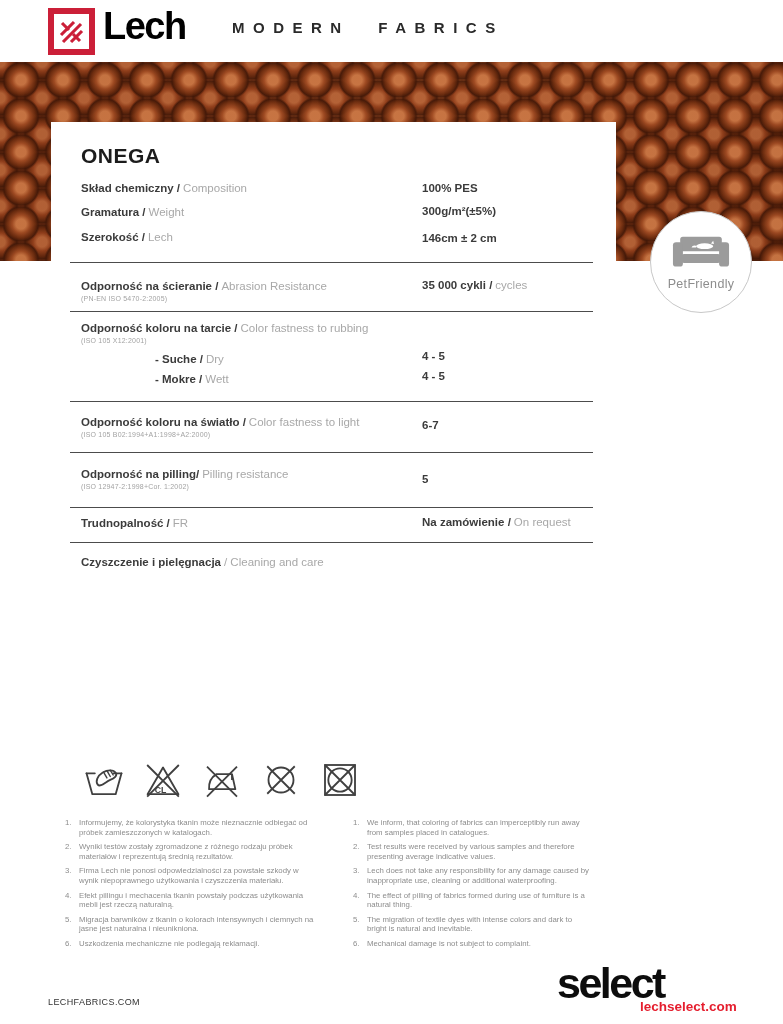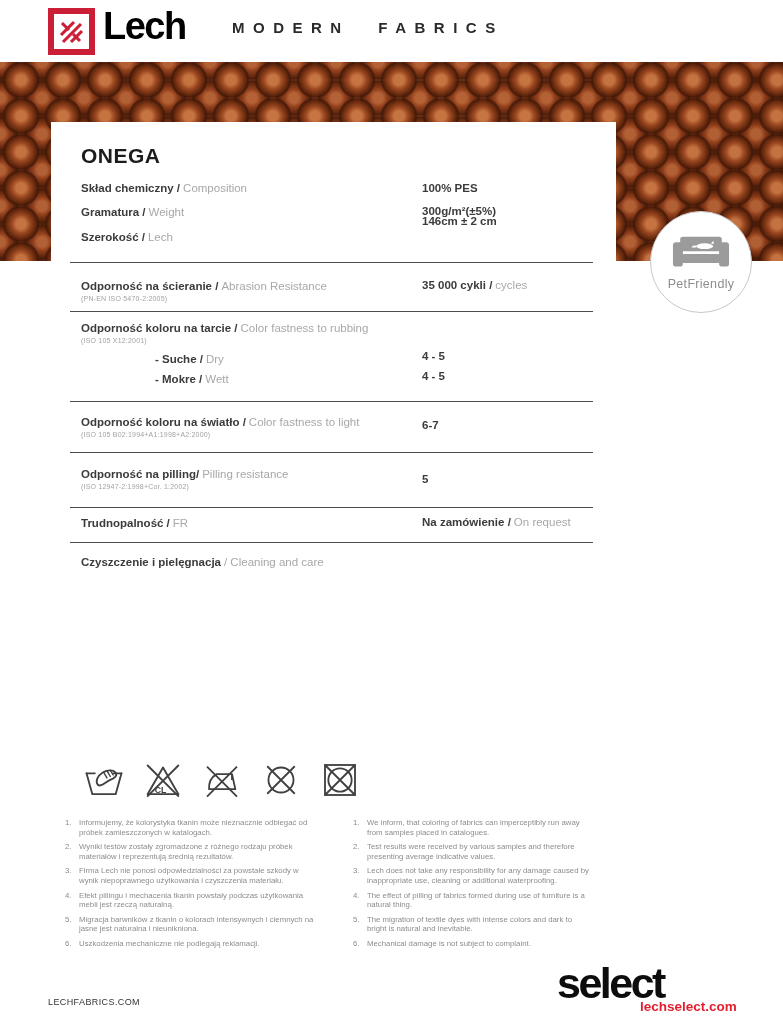--- a/index.html
+++ b/index.html
@@ -95,21 +95,21 @@
     <div class="val" style="top:60px"><span class="pl">100% PES</span></div>
 
     <div class="lbl" style="top:84px">
       <span class="pl">Gramatura /</span><span class="en">Weight</span>
     </div>
     <div class="val" style="top:83px"><span class="pl">300g/m²(±5%)</span></div>
 
     <div class="lbl" style="top:109px">
       <span class="pl">Szerokość /</span><span class="en">Lech</span>
     </div>
-    <div class="val" style="top:93px"><span class="pl">146cm ± 2 cm</span></div>
+    <div class="val" style="top:110px"><span class="pl">146cm ± 2 cm</span></div>
 
     <div class="rule" style="top:140px"></div>
 
     <div class="lbl" style="top:158px">
       <span class="pl">Odporność na ścieranie /</span><span class="en">Abrasion Resistance</span>
     </div>
     <div class="std" style="top:173px">(PN-EN ISO 5470-2:2005)</div>
     <div class="val" style="top:157px">
       <span class="pl">35 000 cykli /</span><span class="en">cycles</span>
     </div>

